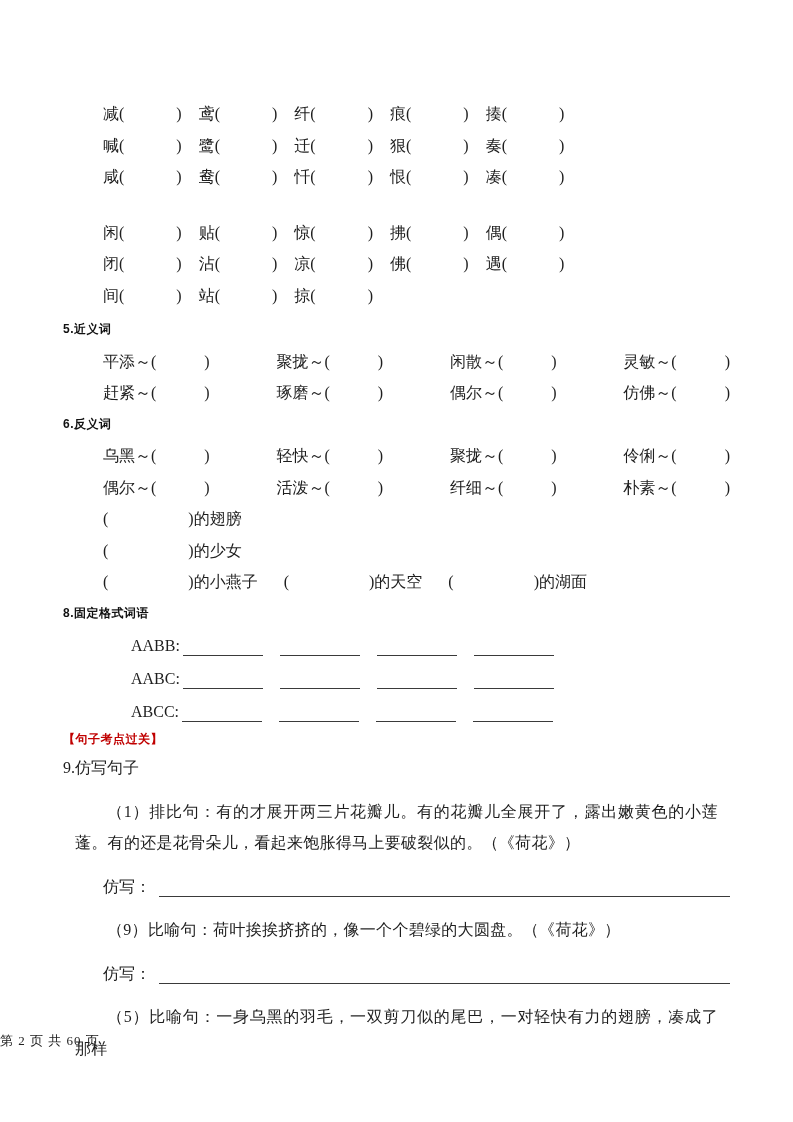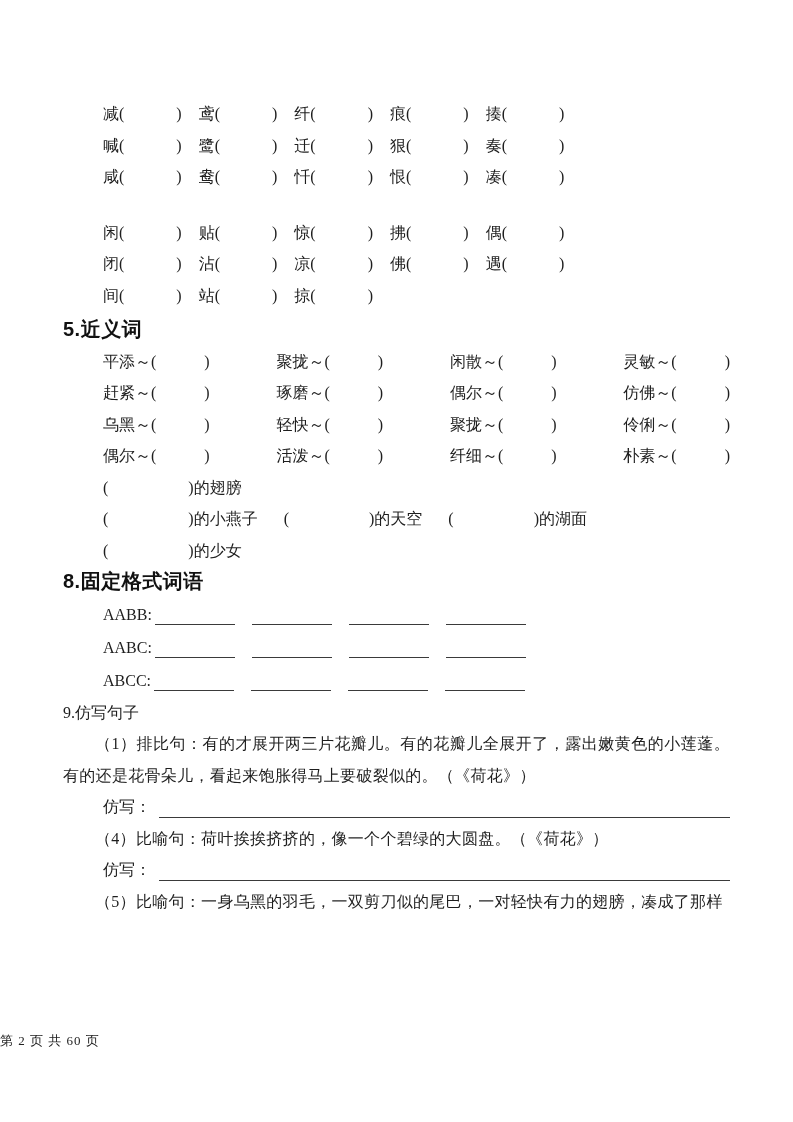--- a/index.html
+++ b/index.html
@@ -13,44 +13,44 @@
   }
   .content{padding:98px 63px 0 63px;}
 
   
   .frow{display:flex;gap:17px;line-height:31.5px;padding-left:40px;}
   .fi{white-space:pre;}
   .group-spacer{height:24px;}
 
   
   h3.sec{
-    margin:0;font-size:20px;line-height:31.5px;color:#111;
+    margin:0;font-size:12px;line-height:31.5px;color:#111;
     font-family:"Liberation Sans","DejaVu Sans",sans-serif;font-weight:bold;
     letter-spacing:0.5px;
   }
   h3.mt3{margin-top:3px;}
   h3.red{color:#c00000;line-height:26px;margin-top:-2px;}
 
   
   .prow{display:flex;gap:24px;line-height:31.5px;padding-left:40px;justify-content:space-between;}
   .prow .fi{white-space:pre;}
 
   
   .crow{display:flex;gap:26px;line-height:31.5px;padding-left:40px;text-align:right;}
   .crow .fi{white-space:pre;}
 
   
   .brow{display:flex;align-items:flex-end;line-height:33px;height:33px;padding-left:40px;}
-  .blabel{white-space:pre;}
+  .blabel{white-space:pre;margin-left:28px;}
   .bline{width:80px;border-bottom:1px solid #3a3a3a;margin-left:17px;margin-bottom:6px;}
   .bline.first{margin-left:3px;}
 
   
   .t9{line-height:31.5px;}
-  p.para{margin:0;line-height:31.5px;text-indent:32px;text-align:justify;letter-spacing:0.3px;}
+  p.para{margin:12px;line-height:31.5px;text-indent:32px;text-align:justify;letter-spacing:0.3px;}
   .wrow{display:flex;line-height:31.5px;height:31.5px;padding-left:40px;}
   .wlabel{white-space:pre;}
   .wline{flex:1;border-bottom:1px solid #3a3a3a;margin-left:8px;margin-bottom:5px;}
 
   .footer{
     position:absolute;left:0;right:0;bottom:72px;
     font-size:13px;color:#222;letter-spacing:1px;
   }
 </style>
 </head>
@@ -117,45 +117,46 @@
       </div>
       <div class="prow">
         <span class="fi">赶紧～(　　　)</span>
         <span class="fi">琢磨～(　　　)</span>
         <span class="fi">偶尔～(　　　)</span>
         <span class="fi">仿佛～(　　　)</span>
       </div>
     </section>
 
     <section>
+      <h3 class="sec">6.反义词</h3>
       <div class="prow">
         <span class="fi">乌黑～(　　　)</span>
         <span class="fi">轻快～(　　　)</span>
         <span class="fi">聚拢～(　　　)</span>
         <span class="fi">伶俐～(　　　)</span>
       </div>
       <div class="prow">
         <span class="fi">偶尔～(　　　)</span>
         <span class="fi">活泼～(　　　)</span>
         <span class="fi">纤细～(　　　)</span>
         <span class="fi">朴素～(　　　)</span>
       </div>
     </section>
 
     <section>
       <div class="crow">
         <span class="fi">(　　　　　)的翅膀</span>
       </div>
       <div class="crow">
+        <span class="fi">(　　　　　)的少女</span>
+      </div>
+      <div class="crow">
         <span class="fi">(　　　　　)的小燕子</span>
         <span class="fi">(　　　　　)的天空</span>
         <span class="fi">(　　　　　)的湖面</span>
-      </div>
-      <div class="crow">
-        <span class="fi">(　　　　　)的少女</span>
       </div>
     </section>
 
     <section>
       <h3 class="sec">8.固定格式词语</h3>
       <div class="brow">
         <span class="blabel">AABB:</span>
         <span class="bline first"></span>
         <span class="bline"></span>
         <span class="bline"></span>
@@ -171,29 +172,30 @@
       <div class="brow">
         <span class="blabel">ABCC:</span>
         <span class="bline first"></span>
         <span class="bline"></span>
         <span class="bline"></span>
         <span class="bline"></span>
       </div>
     </section>
 
     <section>
+      <h3 class="sec red">【句子考点过关】</h3>
       <div class="t9">9.仿写句子</div>
 
       <p class="para">（1）排比句：有的才展开两三片花瓣儿。有的花瓣儿全展开了，露出嫩黄色的小莲蓬。有的还是花骨朵儿，看起来饱胀得马上要破裂似的。（《荷花》）</p>
       <div class="wrow">
         <span class="wlabel">仿写：</span>
         <span class="wline"></span>
       </div>
 
-      <p class="para">（4）比喻句：荷叶挨挨挤挤的，像一个个碧绿的大圆盘。（《荷花》）</p>
+      <p class="para">（9）比喻句：荷叶挨挨挤挤的，像一个个碧绿的大圆盘。（《荷花》）</p>
       <div class="wrow">
         <span class="wlabel">仿写：</span>
         <span class="wline"></span>
       </div>
 
       <p class="para">（5）比喻句：一身乌黑的羽毛，一双剪刀似的尾巴，一对轻快有力的翅膀，凑成了那样</p>
     </section>
 
   </div>
 

